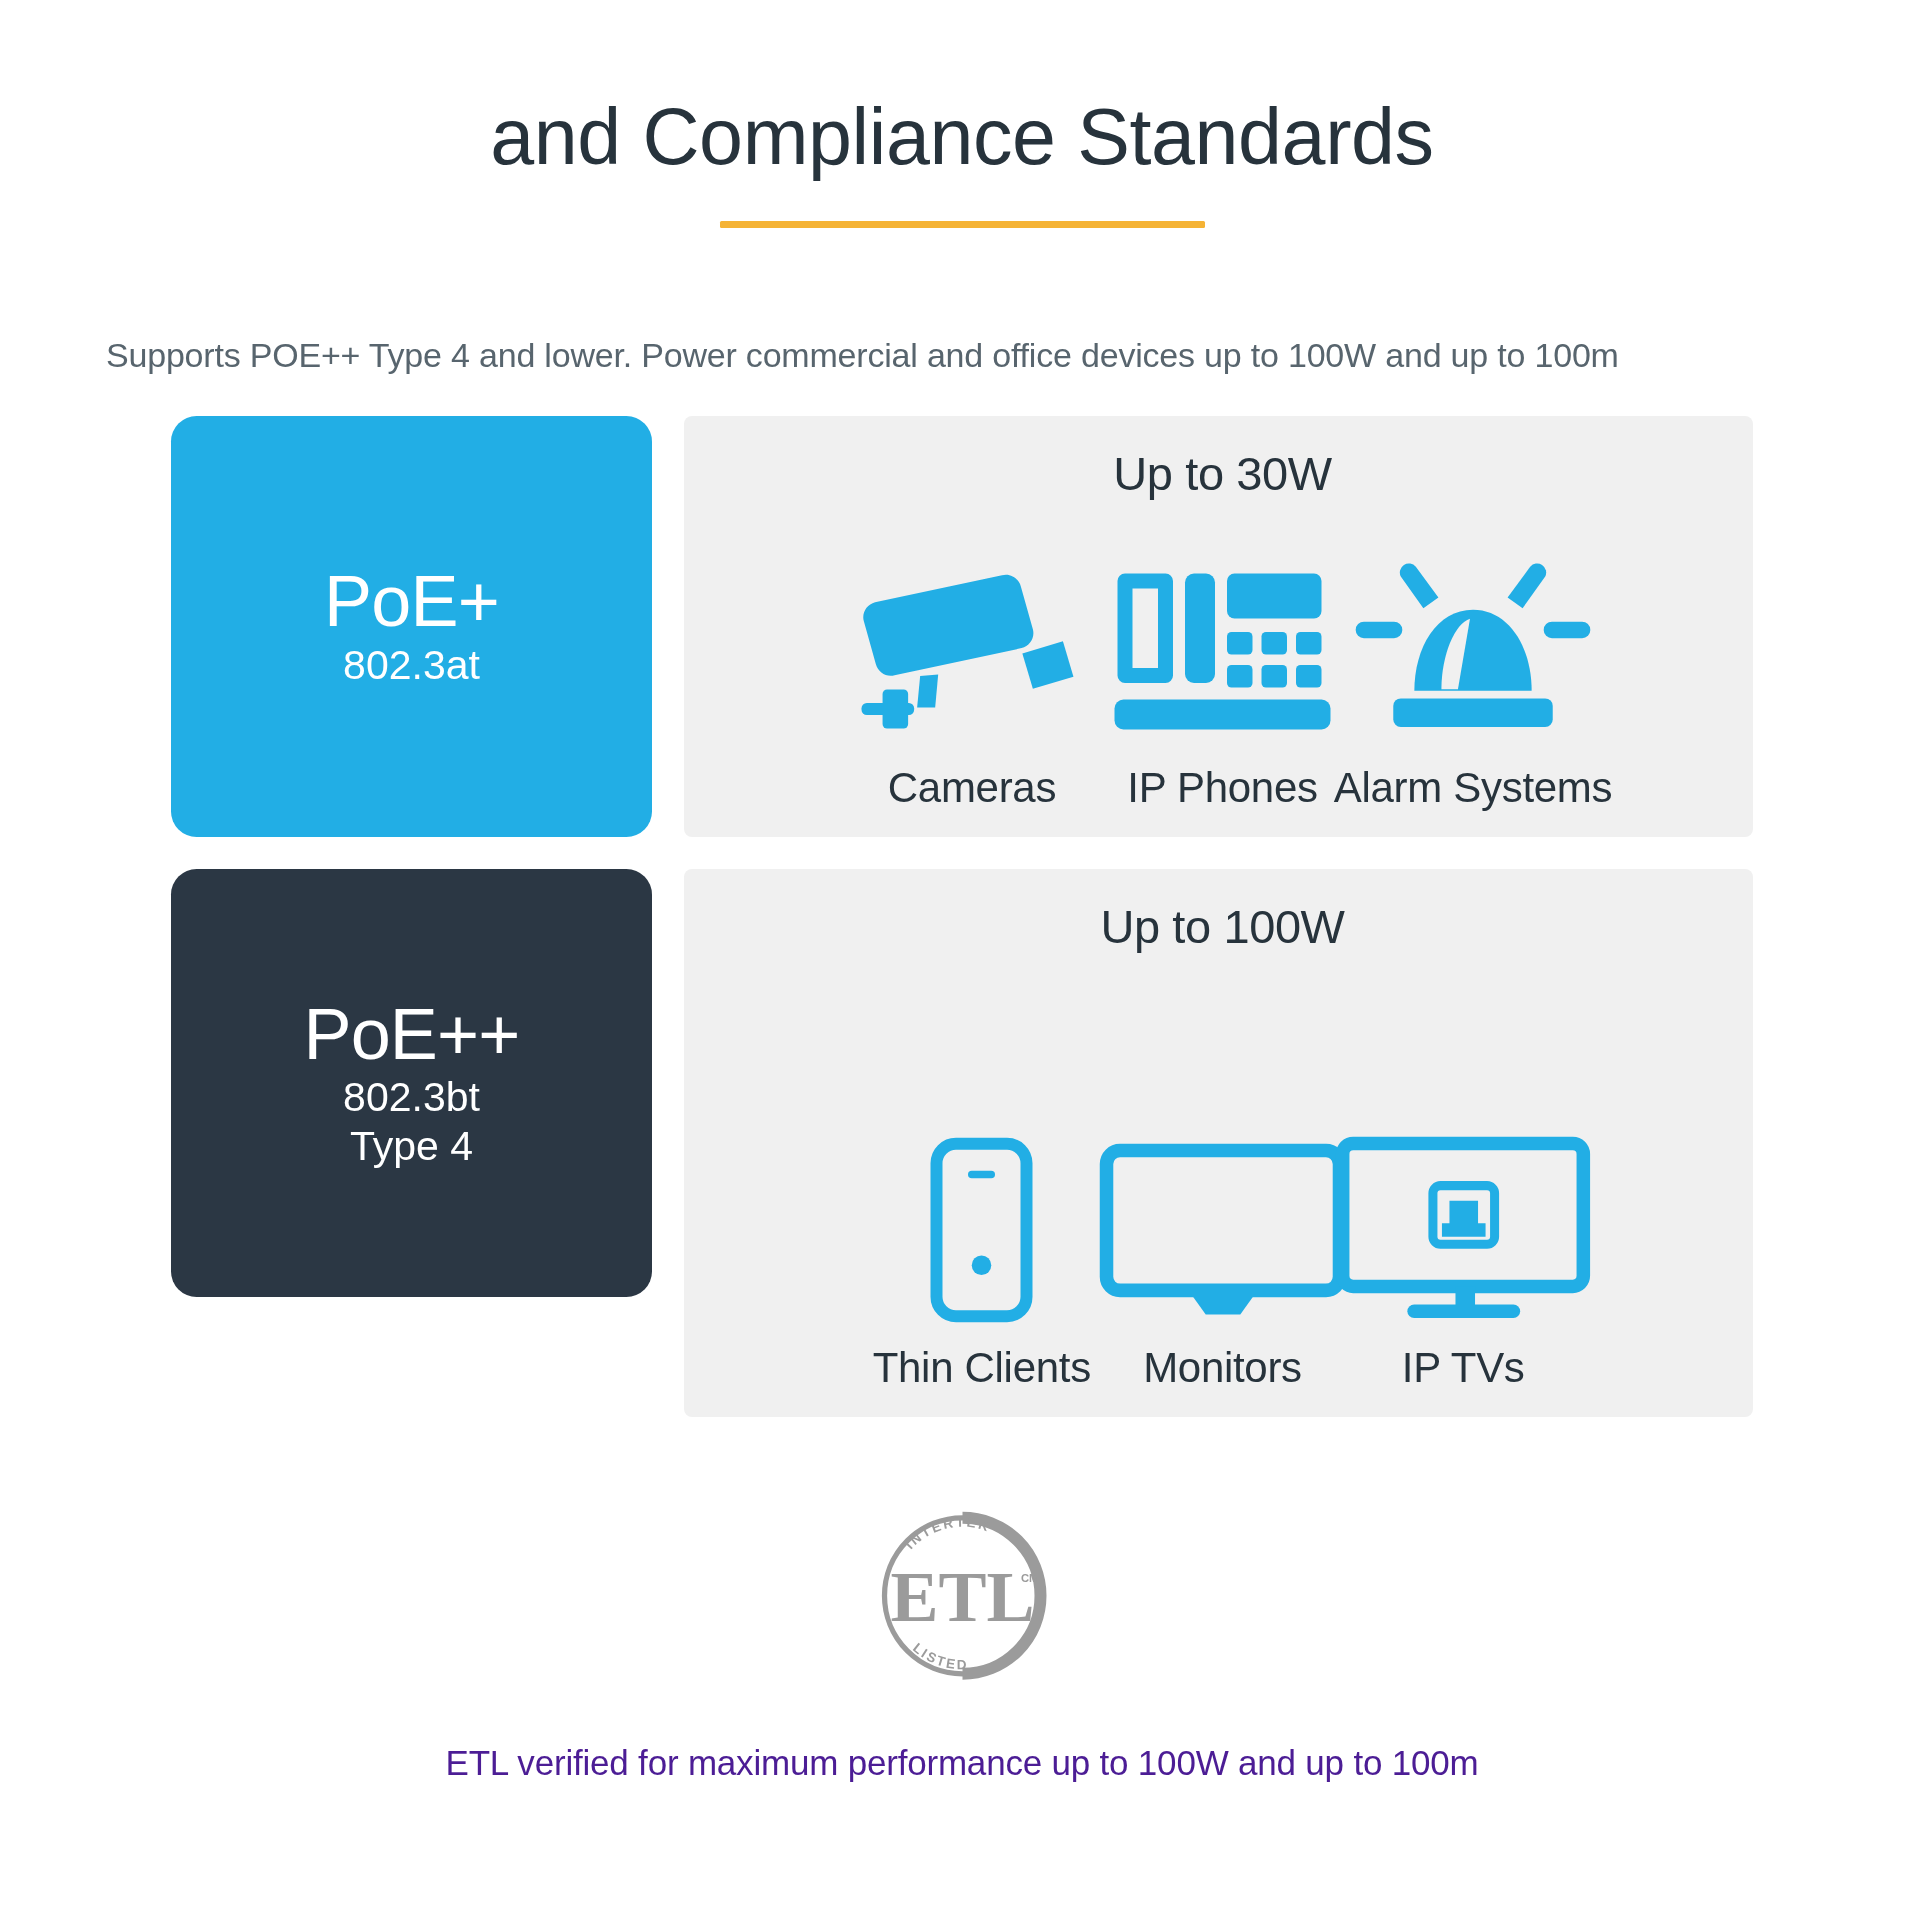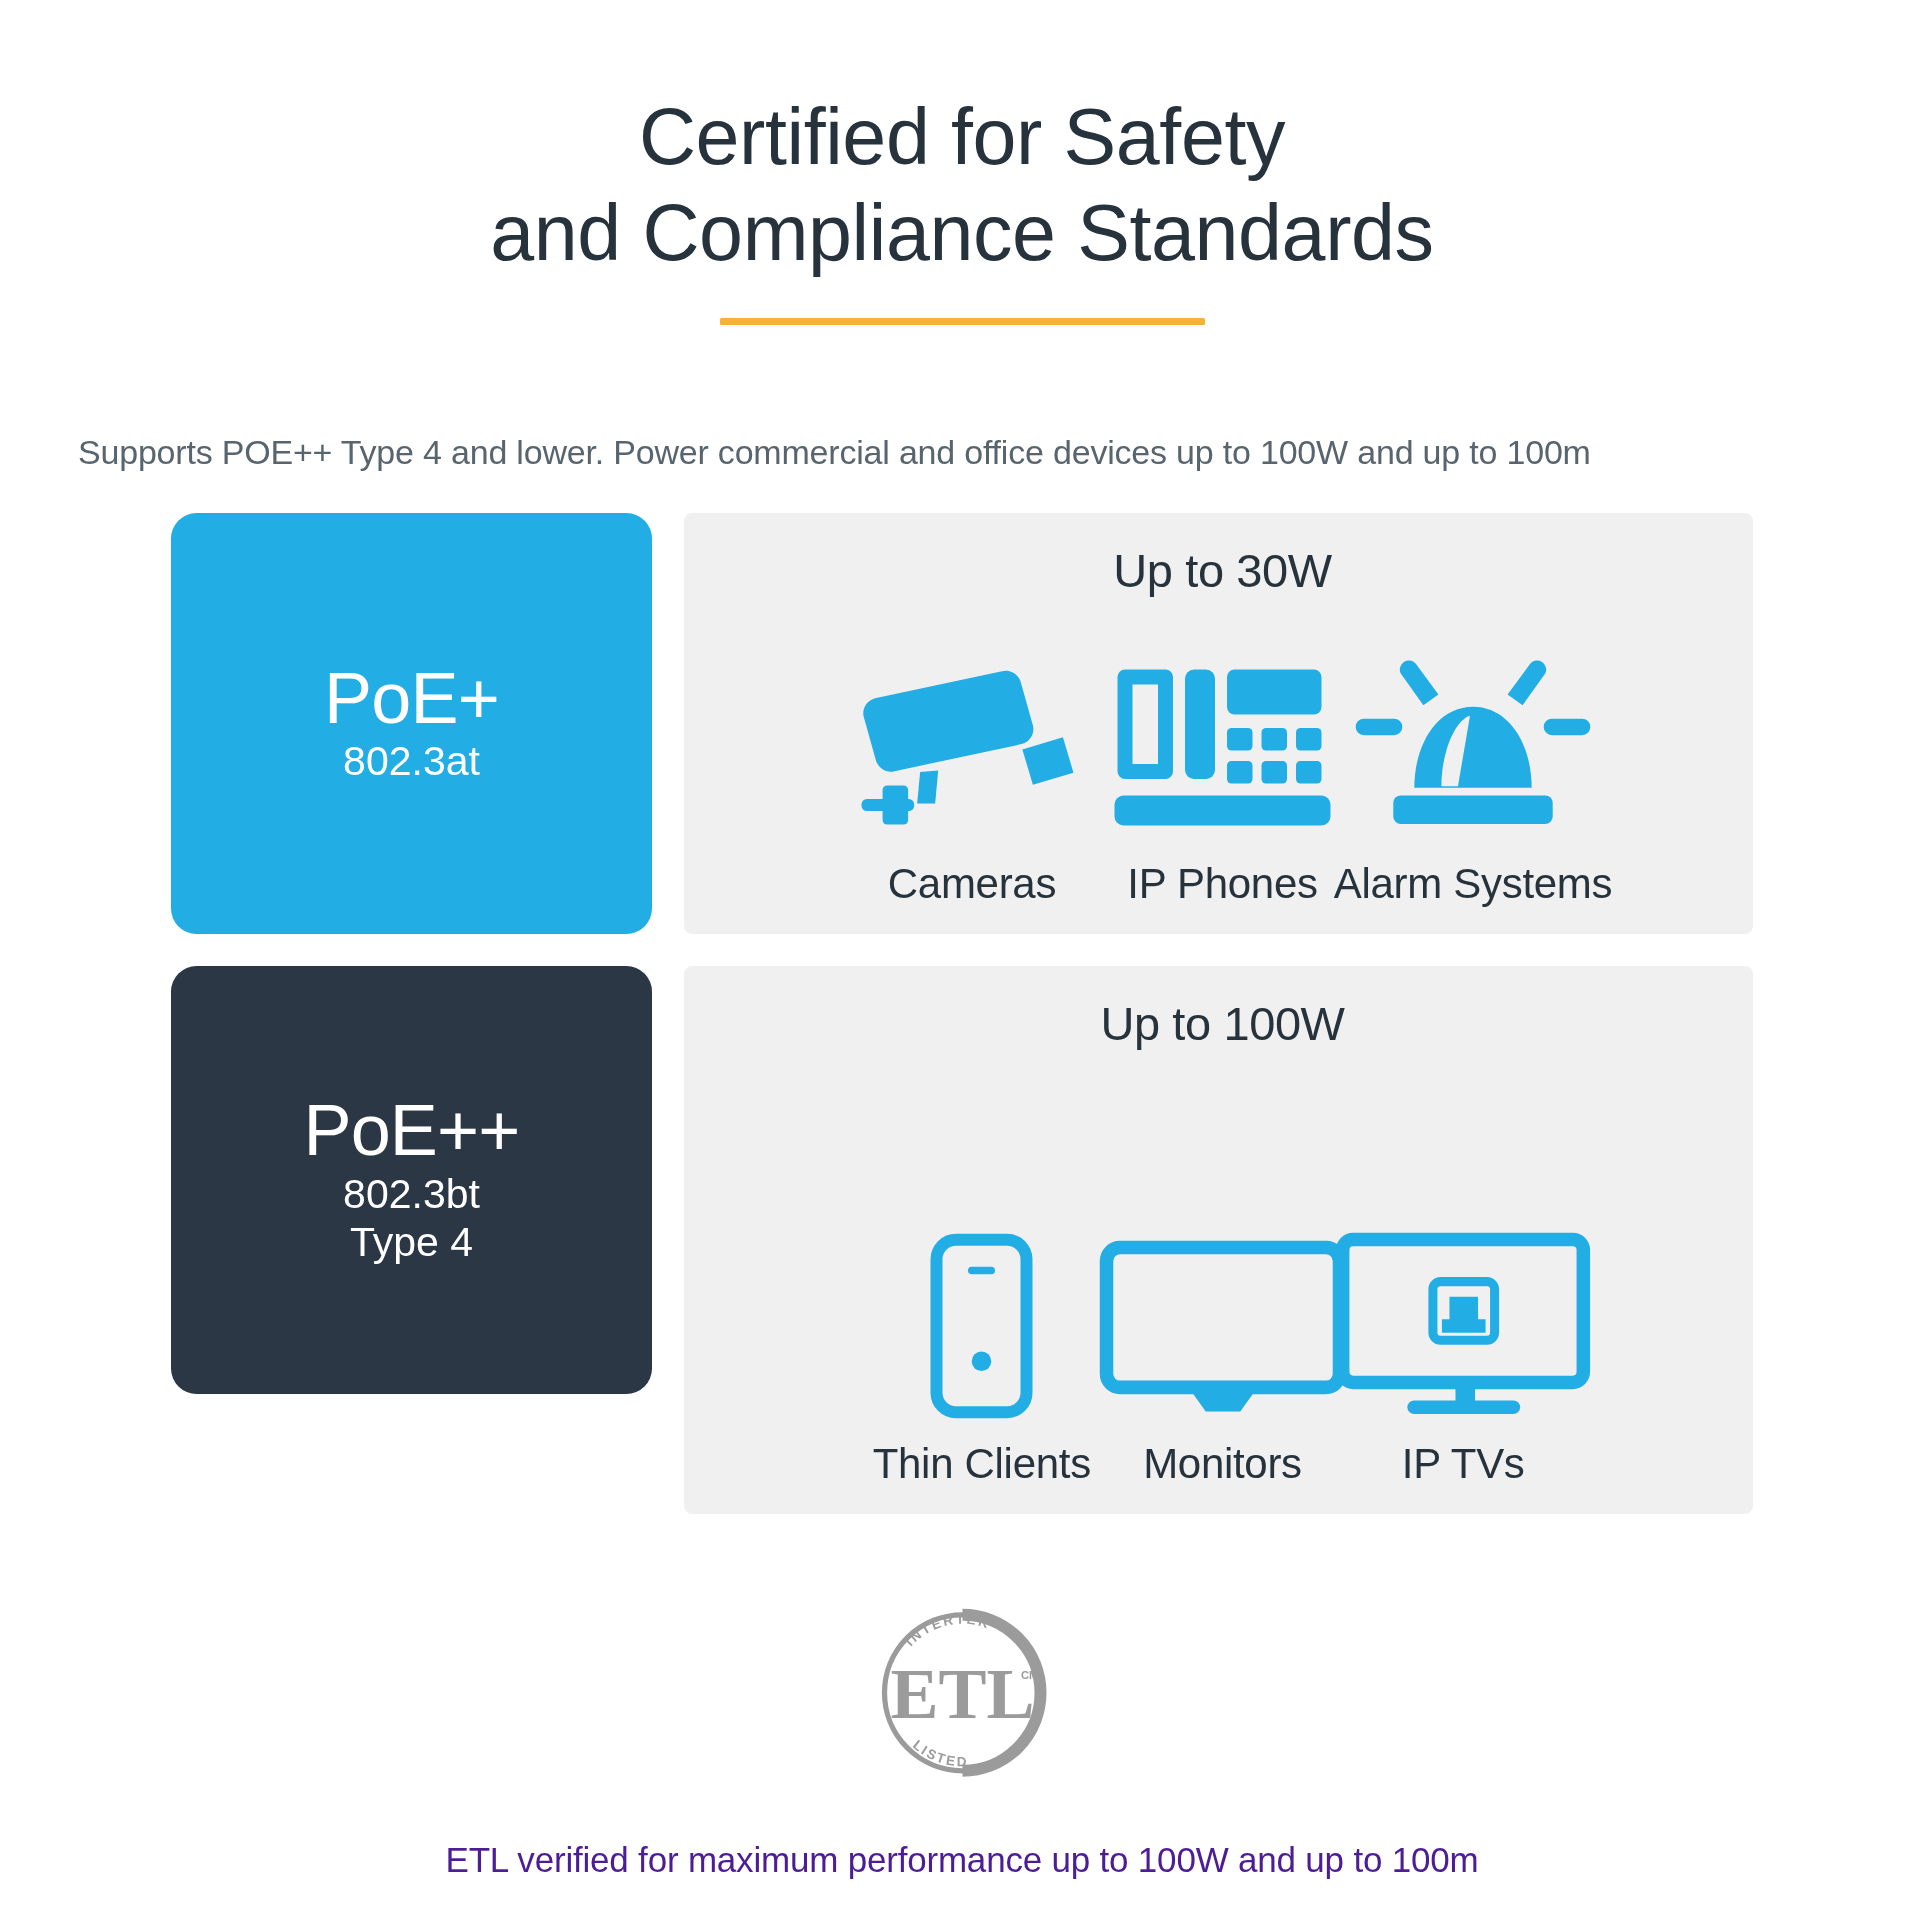--- a/index.html
+++ b/index.html
@@ -37,21 +37,21 @@
     width: 485px;
     height: 6.8px;
     background: #f5b335;
     margin: 36px auto 0 auto;
     border-radius: 1.5px;
   }
 
   
   .intro {
     margin-top: 105px;
-    padding-left: 78px;
+    padding-left: 106px;
     padding-right: 135px;
     font-size: 34px;
     color: #58656e;
     line-height: 1.3;
     letter-spacing: -0.2px;
   }
 
   
   .rows {
     margin-top: 39px;
@@ -152,21 +152,20 @@
     color: #4c1d95;
     letter-spacing: -0.2px;
   }
 </style>
 </head>
 <body>
 
 <div class="page">
 
   <div class="header">
-    <div class="title-line">Certified for Safety</div>
     <div class="title-line">and Compliance Standards</div>
     <div class="title-rule"></div>
   </div>
 
   <div class="intro">Supports POE++ Type 4 and lower. Power commercial and office devices up to 100W and up to 100m</div>
 
   <div class="rows">
 
     <div class="row row-1">
       <div class="badge poe-plus">

